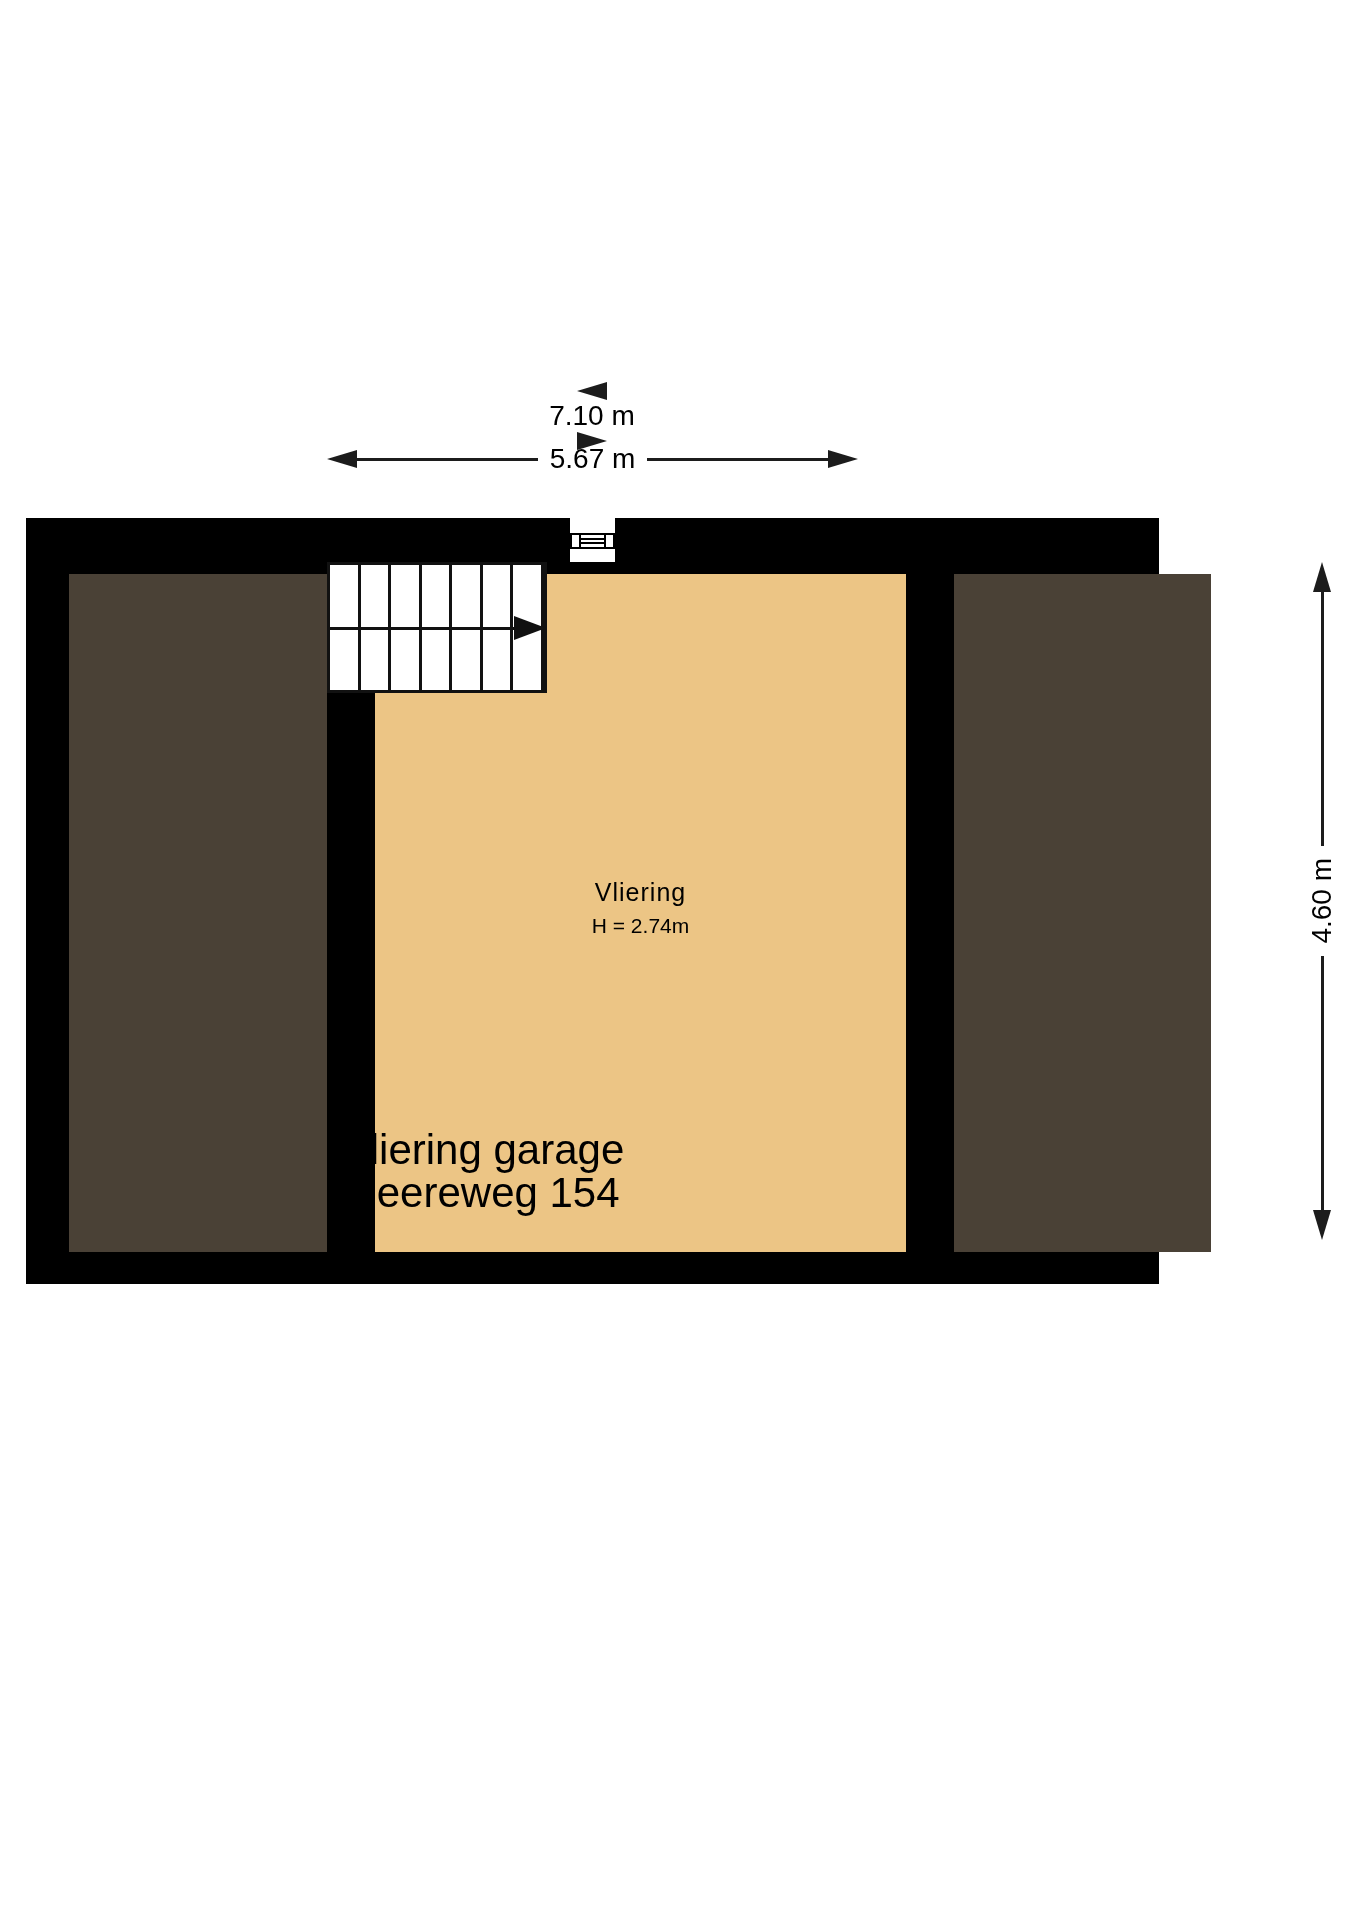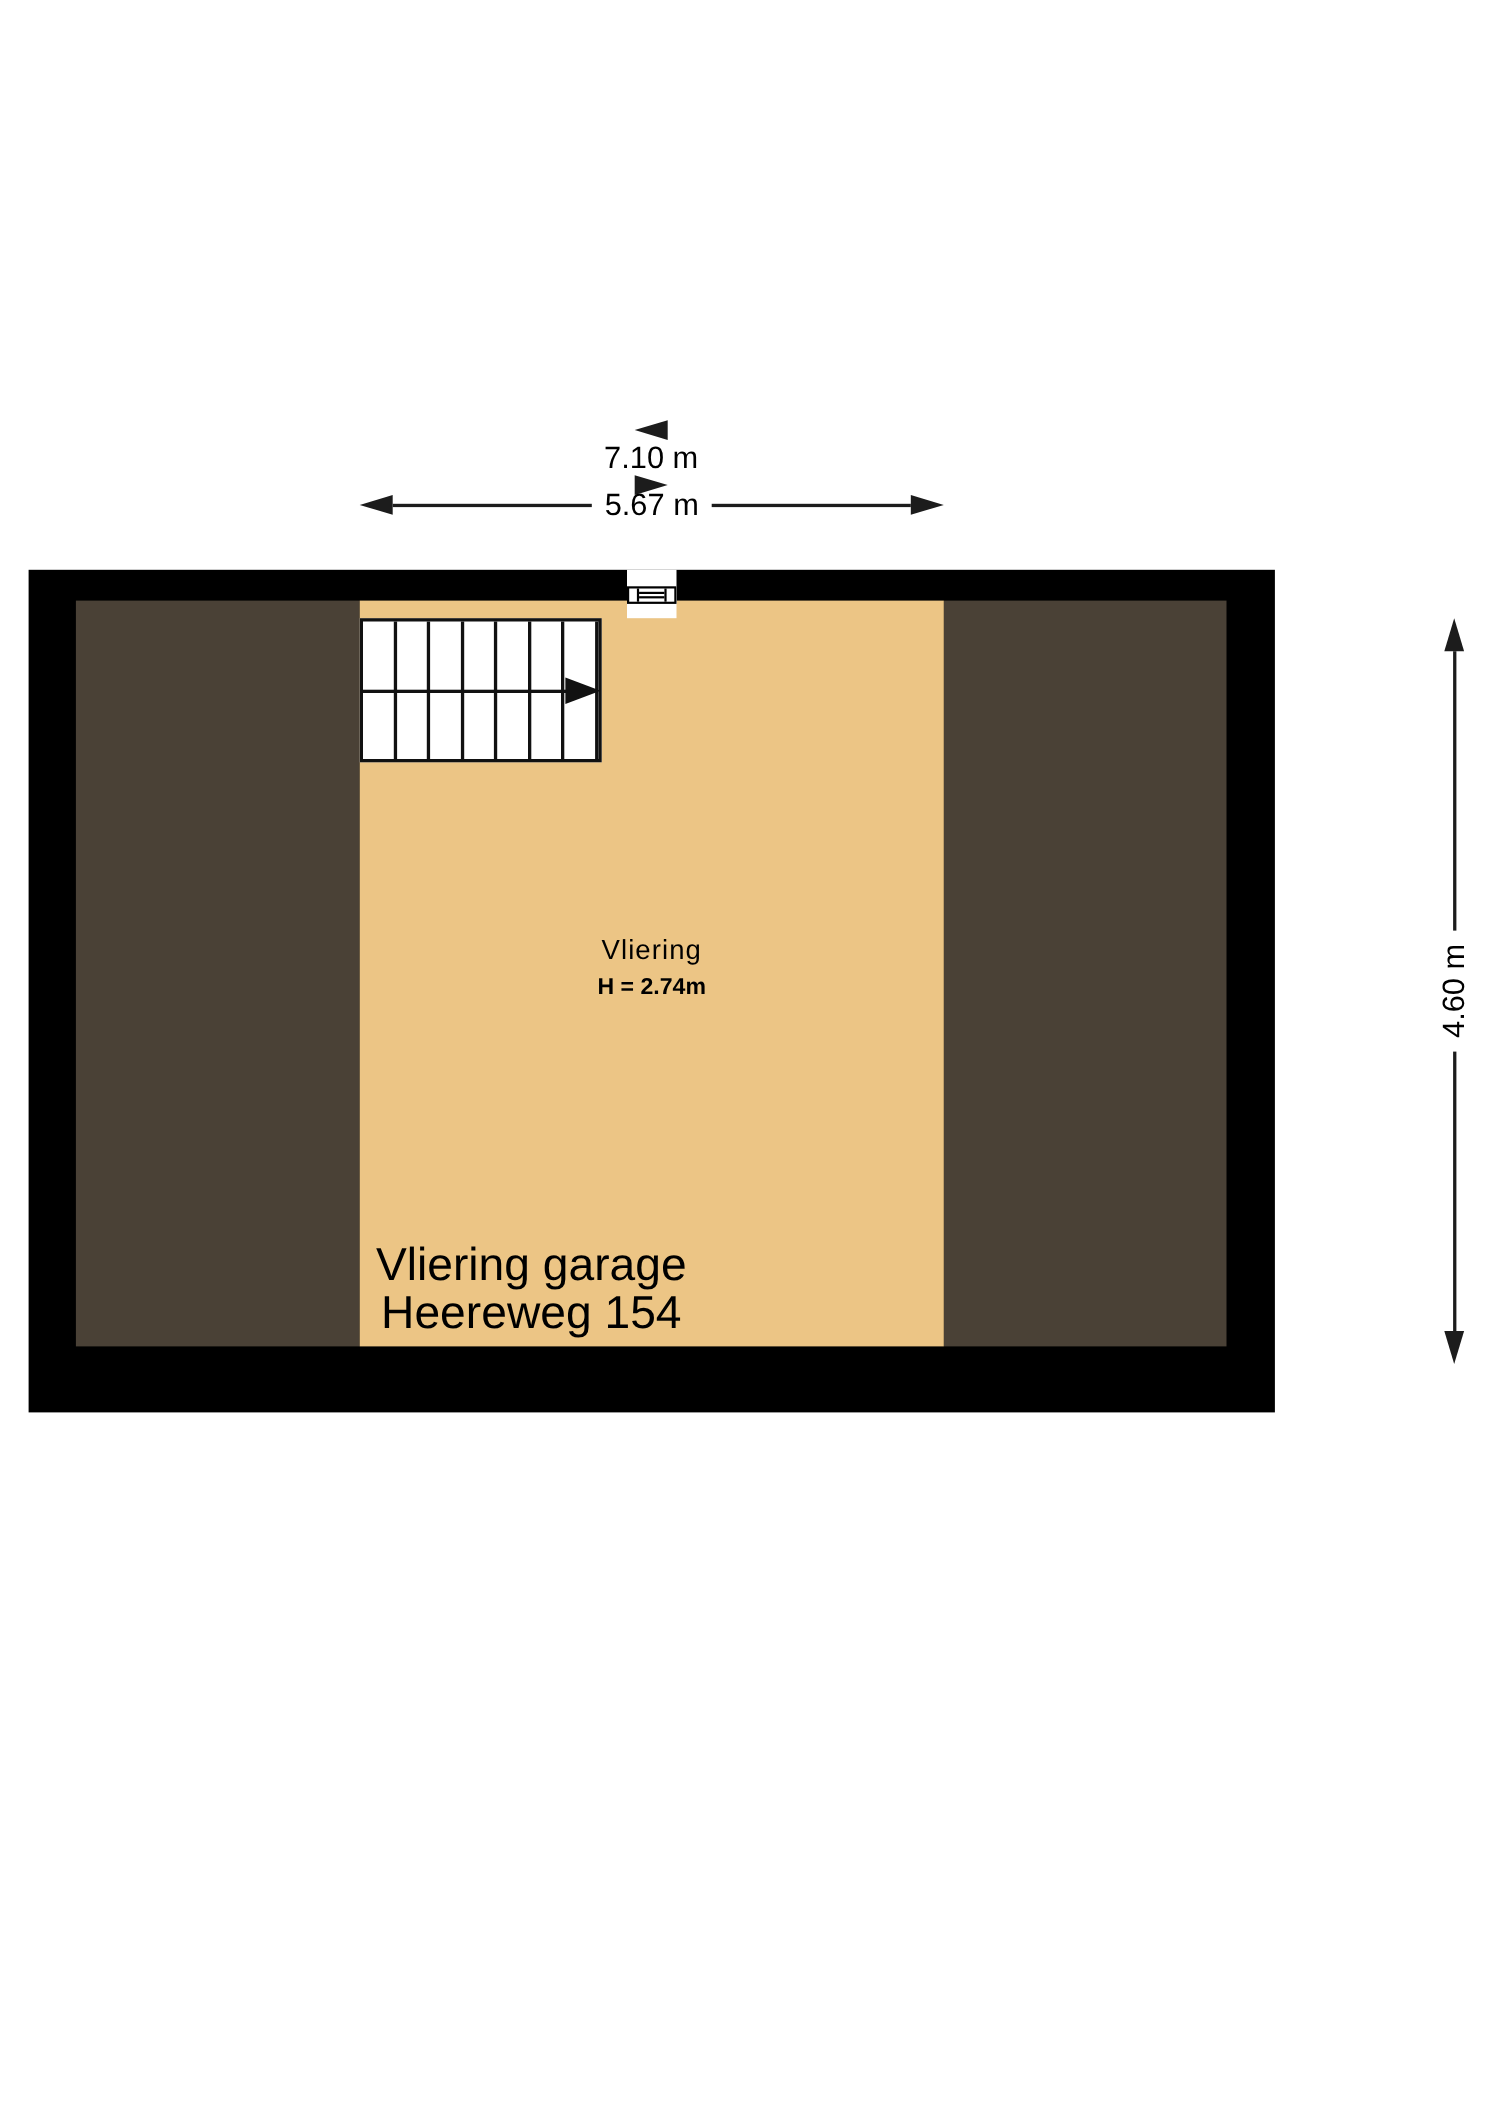--- a/index.html
+++ b/index.html
@@ -16,27 +16,27 @@
   .dim-710{left:67px;top:382px;width:1050px;flex-direction:column;}
   .dim-360{left:327px;top:442px;width:531px;}
   .dim-v{position:absolute;display:flex;flex-direction:column;align-items:center;width:40px;}
   .dim-v .vline{width:3px;background:#1c1c1c;flex:1;}
   .dim-v .ah-up{width:0;height:0;border-left:9px solid transparent;border-right:9px solid transparent;border-bottom:30px solid #1c1c1c;}
   .dim-v .ah-down{width:0;height:0;border-left:9px solid transparent;border-right:9px solid transparent;border-top:30px solid #1c1c1c;}
   .dim-label-v{writing-mode:vertical-rl;transform:rotate(180deg);font-size:28px;padding:12px 0;white-space:nowrap;}
   .dim-460{left:1302px;top:562px;height:678px;}
   
   .plan{position:absolute;left:26px;top:518px;width:1133px;height:766px;background:#000;}
-  .interior{position:absolute;left:43px;top:28px;width:1162px;height:678px;display:flex;}
+  .interior{position:absolute;left:43px;top:56px;width:1162px;height:678px;display:flex;gap:48px;}
   .zone-roof-left{width:258px;background:#4a4136;}
   .zone-attic{width:531px;background:#ecc585;position:relative;}
   .zone-roof-right{width:257px;background:#4a4136;}
   .room-label{position:absolute;left:0;top:304px;width:100%;text-align:center;}
   .room-name{font-size:25px;letter-spacing:1px;}
-  .room-height{font-size:21px;margin-top:7px;font-weight:bold;}
+  .room-height{font-size:21px;margin-top:7px;}
   
   .stairs{position:absolute;left:301px;top:44px;width:220px;height:131px;background:#fff;
     border:3px solid #111;box-sizing:border-box;display:flex;}
   .tread{flex:1;border-right:3px solid #111;}
   .tread:last-child{border-right:none;}
   .stair-midline{position:absolute;left:0;top:62px;height:3px;width:190px;background:#111;}
   .stair-arrow{position:absolute;right:-2px;top:50%;transform:translateY(-50%);width:0;height:0;
     border-top:12px solid transparent;border-bottom:12px solid transparent;border-left:32px solid #111;}
   
   .wall-gap{position:absolute;left:544px;top:0;width:45px;height:44px;background:#fff;}

